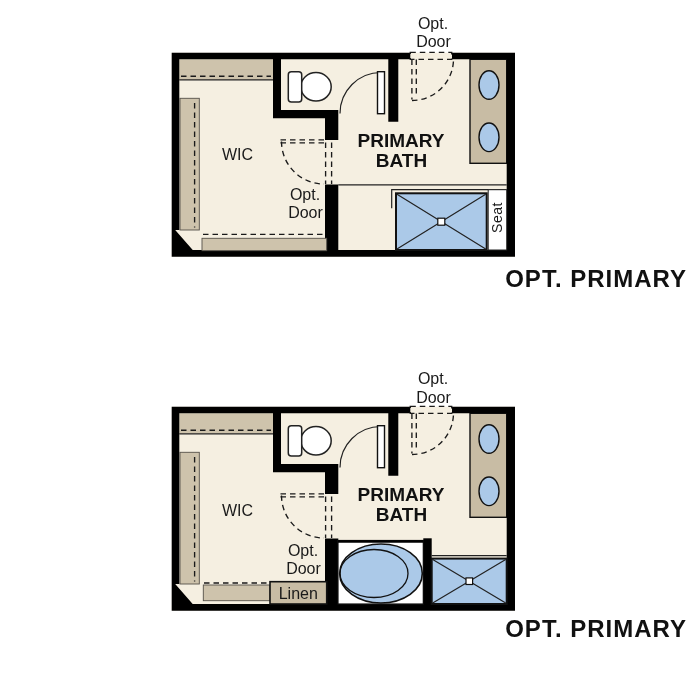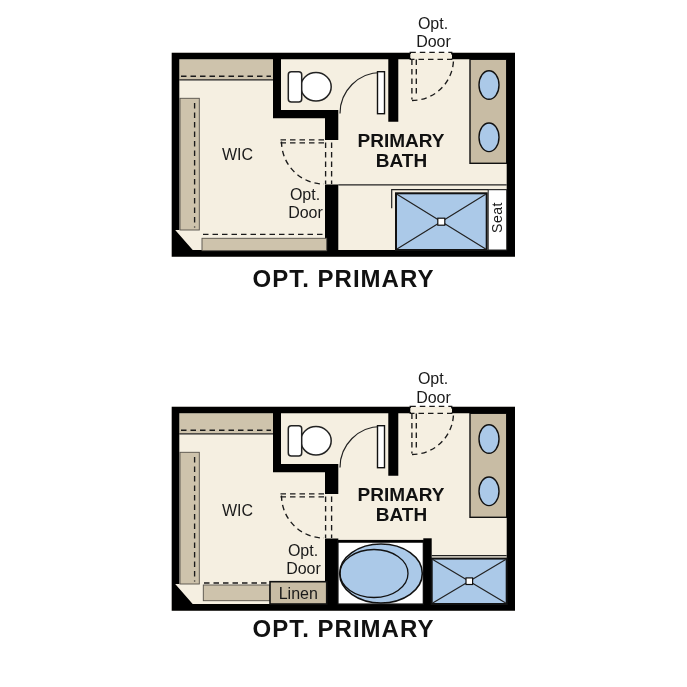--- a/index.html
+++ b/index.html
@@ -15,21 +15,21 @@
   .whitefix{fill:#ffffff;stroke:#222;stroke-width:1.5;}
   .wall{fill:var(--wall,#000);}
   .thin{stroke:#222;stroke-width:1.2;fill:none;}
   .dash{stroke:#1a1a1a;stroke-width:1.35;fill:none;stroke-dasharray:5.5 4;}
 
   text{text-anchor:middle;}
   .lbl{font:16px "Liberation Sans",sans-serif;fill:#1a1a1a;}
   .lbl-b{font:bold 19px "Liberation Sans",sans-serif;fill:#111;}
   .lbl-s{font:14px "Liberation Sans",sans-serif;fill:#1a1a1a;letter-spacing:.5px;}
 
-  .caption{position:absolute;left:0;width:100%;text-align:center;color:#111;
+  .caption{position:absolute;left:0;width:100%;text-align:right;color:#111;
            font:bold 24px/23px "Liberation Sans",sans-serif;letter-spacing:1px;}
 </style>
 </head>
 <body>
 
 <div class="stage">
 
 <svg width="687" height="687" viewBox="0 0 687 687">
 
   <g id="shell">

